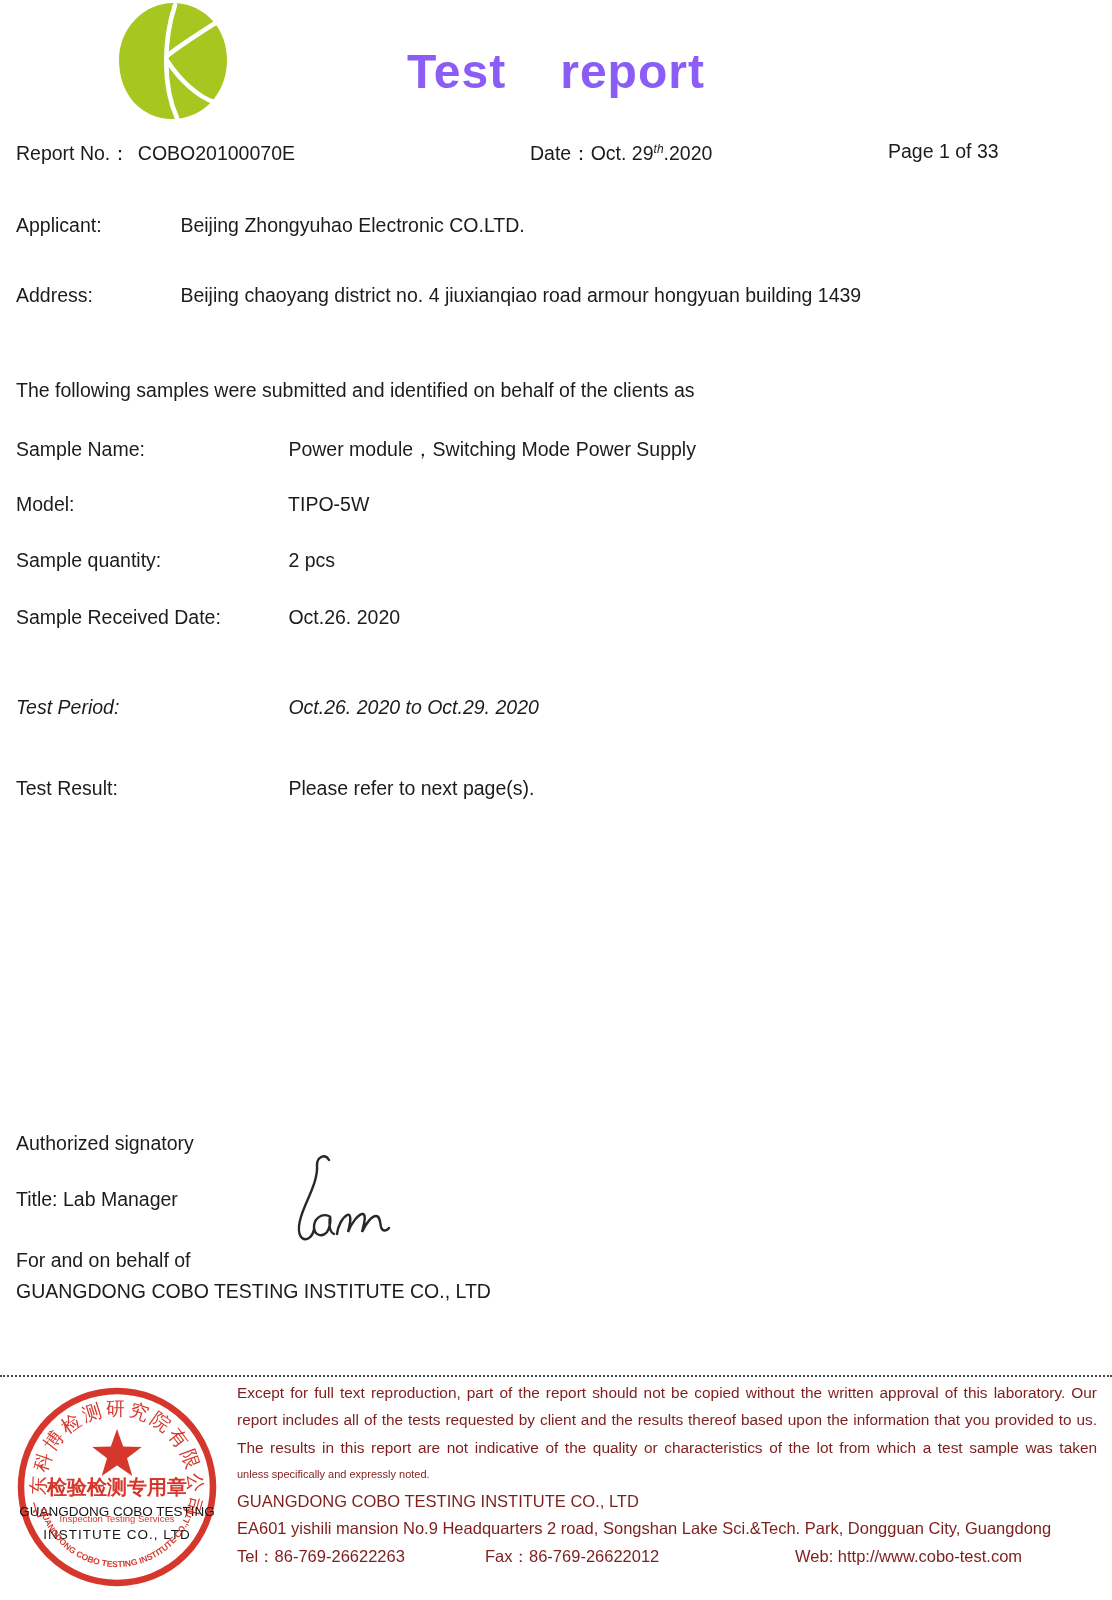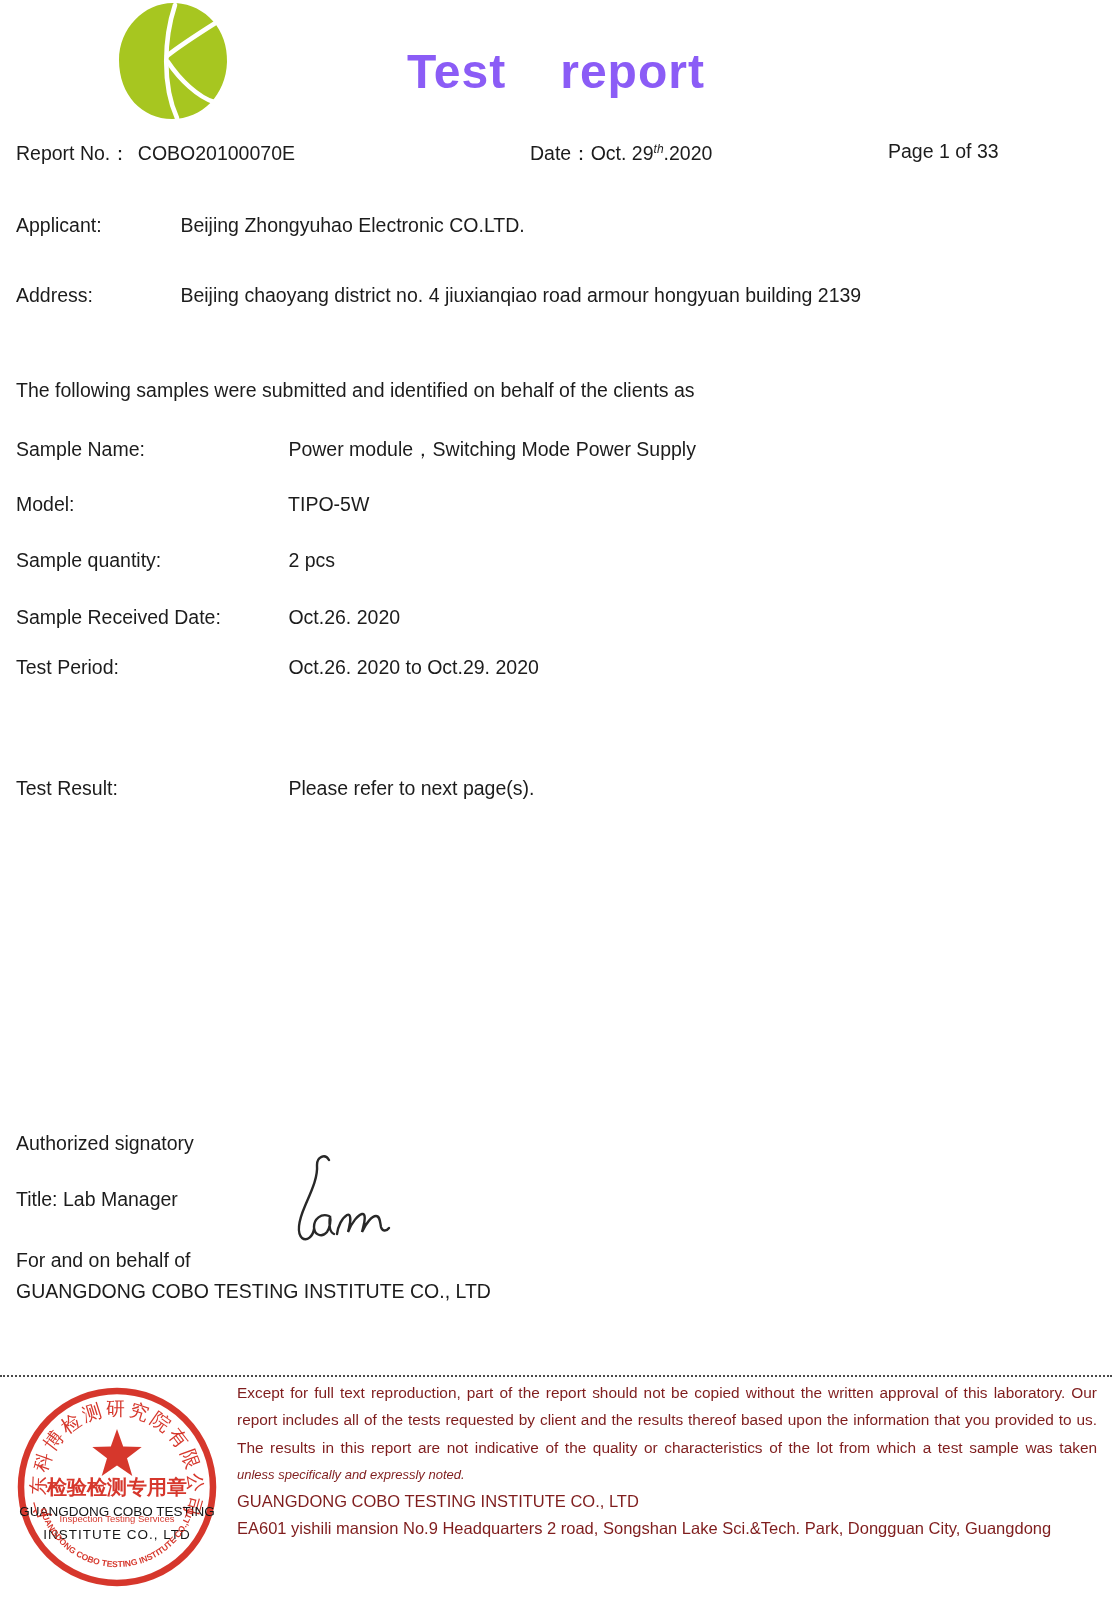--- a/index.html
+++ b/index.html
@@ -19,21 +19,21 @@
   
   .frow{position:absolute; left:16px; font-size:19.5px; white-space:nowrap;}
   .flabel{display:inline-block;}
   .w-app{width:159px;}
   .w-smp{width:267px;}
   
   .dotline{position:absolute; left:0; top:1375px; width:1112px; height:0;
     border-top:2px dotted #4a4a4a;}
   
   .footer{position:absolute; left:237px; top:1379px; width:860px; color:#7f1d1d;}
-  .fline{font-size:13px; line-height:27.3px; white-space:nowrap;font-style:italic;}
+  .fline{font-size:11px; line-height:27.3px; white-space:nowrap;}
   .dj{white-space:normal; text-align:justify; text-align-last:justify; font-size:15.4px; line-height:27.3px;}
   .finfo{font-size:16.5px; line-height:27.3px; white-space:nowrap;}
   .telrow{position:relative; height:27.3px;}
   .telrow span{position:absolute; top:0; font-size:16.5px; line-height:27.3px; white-space:nowrap;}
   .svgbox{position:absolute;}
   .stampbox{mix-blend-mode:multiply;}
 </style>
 </head>
 <body>
 
@@ -60,42 +60,42 @@
     <span>Date：</span><span>Oct. 29</span><span class="sup">th</span><span>.2020</span>
   </div>
   <div class="abs meta" style="left:888px; top:140px;">Page 1 of 33</div>
 
   <div class="frow" style="top:214px;">
     <span class="flabel w-app">Applicant:</span>
     <span>Beijing Zhongyuhao Electronic CO.LTD.</span>
   </div>
   <div class="frow" style="top:284px;">
     <span class="flabel w-app">Address:</span>
-    <span>Beijing chaoyang district no. 4 jiuxianqiao road armour hongyuan building 2139</span>
+    <span>Beijing chaoyang district no. 4 jiuxianqiao road armour hongyuan building 1439</span>
   </div>
 
   <div class="frow" style="top:379px;">The following samples were submitted and identified on behalf of the clients as</div>
 
   <div class="frow" style="top:436px;">
     <span class="flabel w-smp">Sample Name:</span>
     <span>Power module，Switching Mode Power Supply</span>
   </div>
   <div class="frow" style="top:493px;">
     <span class="flabel w-smp">Model:</span>
     <span>TIPO-5W</span>
   </div>
   <div class="frow" style="top:549px;">
     <span class="flabel w-smp">Sample quantity:</span>
     <span>2 pcs</span>
   </div>
   <div class="frow" style="top:606px;">
     <span class="flabel w-smp">Sample Received Date:</span>
     <span>Oct.26. 2020</span>
   </div>
-  <div class="frow" style="top:656px;">
+  <div class="frow" style="top:696px;font-style:italic;">
     <span class="flabel w-smp">Test Period:</span>
     <span>Oct.26. 2020 to Oct.29. 2020</span>
   </div>
   <div class="frow" style="top:777px;">
     <span class="flabel w-smp">Test Result:</span>
     <span>Please refer to next page(s).</span>
   </div>
 
   <div class="frow" style="top:1132px;">Authorized signatory</div>
   <div class="frow" style="top:1188px;">Title: Lab Manager</div>
@@ -130,15 +130,20 @@
     </text>
   </svg>
 
   <div class="footer">
     <div class="dj">Except for full text reproduction, part of the report should not be copied without the written approval of this laboratory. Our</div>
     <div class="dj">report includes all of the tests requested by client and the results thereof based upon the information that you provided to us.</div>
     <div class="dj">The results in this report are not indicative of the quality or characteristics of the lot from which a test sample was taken</div>
     <div class="fline">unless specifically and expressly noted.</div>
     <div class="finfo">GUANGDONG COBO TESTING INSTITUTE CO., LTD</div>
     <div class="finfo">EA601 yishili mansion No.9 Headquarters 2 road, Songshan Lake Sci.&amp;Tech. Park, Dongguan City, Guangdong</div>
+    <div class="telrow">
+      <span style="left:0;">Tel：86-769-26622263</span>
+      <span style="left:248px;">Fax：86-769-26622012</span>
+      <span style="left:558px;">Web: http://www.cobo-test.com</span>
+    </div>
   </div>
 
 </div>
 
 </body></html>

